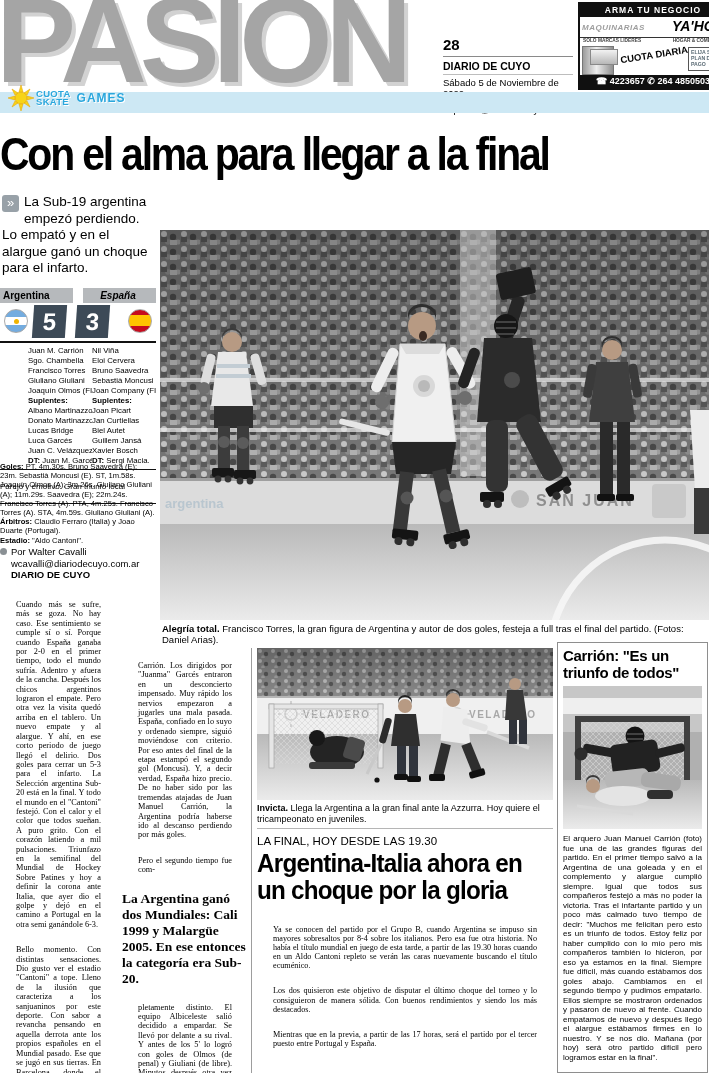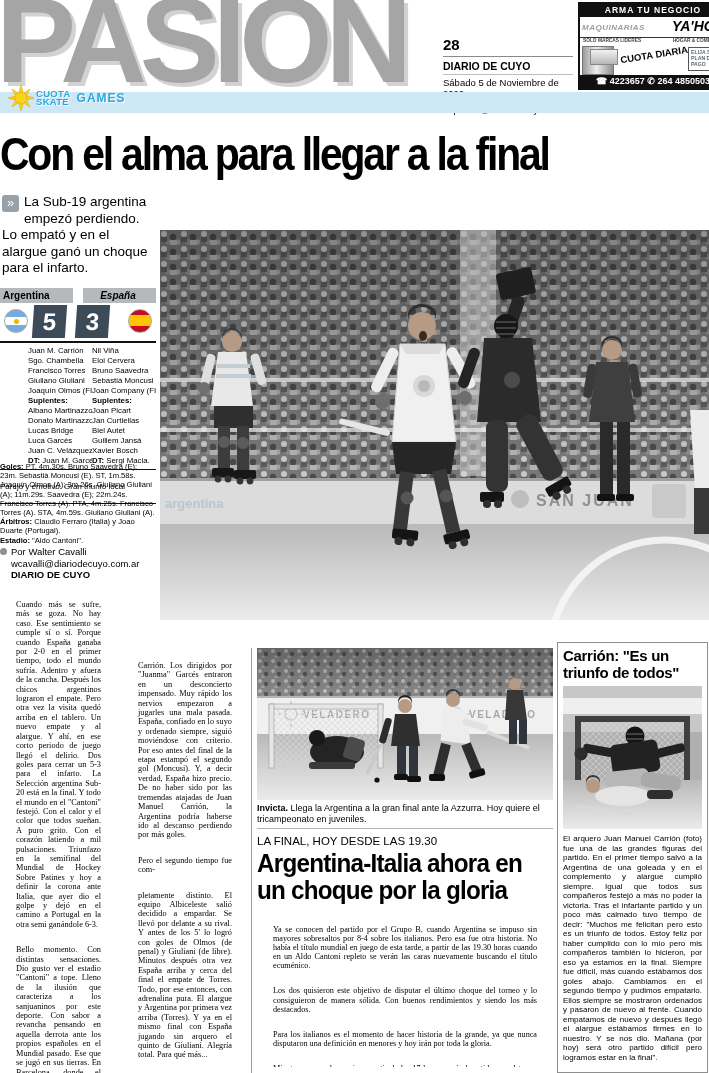--- a/index.html
+++ b/index.html
@@ -356,24 +356,29 @@
         <rect x="437" y="264" width="18" height="7" rx="2" fill="#111"></rect>
         <rect x="456" y="264" width="18" height="7" rx="2" fill="#111"></rect>
       </g>
 
       <g>
         <path d="M530,180 h19 v80 h-14 z" fill="#ececec"></path>
         <rect x="534" y="258" width="15" height="46" fill="#3a3a3a"></rect>
       </g>
     </svg>
   </div>
+  <div class="cap-main">
+    <b>Alegría total.</b>
+    <span>Francisco Torres, la gran figura de Argentina y autor de dos goles, festeja a full tras el final del partido. (Fotos: Daniel Arias).</span>
+  </div>
 
   <div class="col2 serif">
     <p>Carrión. Los dirigidos por "Juanma" Garcés entraron en un desconcierto impensado. Muy rápido los nervios empezaron a jugarles una mala pasada. España, confiado en lo suyo y ordenado siempre, siguió moviéndose con criterio. Por eso antes del final de la etapa estampó el segundo gol (Moncusi). Y, a decir verdad, España hizo precio. De no haber sido por las tremendas atajadas de Juan Manuel Carrión, la Argentina podría haberse ido al descanso perdiendo por más goles.</p>
     <p>Pero el segundo tiempo fue com-</p>
+    <div class="pullquote">La Argentina ganó dos Mundiales: Cali 1999 y Malargüe 2005. En ese entonces la categoría era Sub-20.</div>
     <p>pletamente distinto. El equipo Albiceleste salió decidido a empardar. Se llevó por delante a su rival. Y antes de los 5' lo logró con goles de Olmos (de penal) y Giuliani (de libre). Minutos después otra vez España arriba y cerca del final el empate de Torres. Todo, por ese entonces, con adrenalina pura. El alargue y Argentina por primera vez arriba (Torres). Y ya en el mismo final con España jugando sin arquero el quinto de Giuliani. Alegría total. Para qué más...</p>
   </div>
 
   <div class="vrule"></div>
 
   <div class="midcol">
     <div class="photo-mid">
       <svg viewBox="0 0 296 152" width="296" height="152" preserveAspectRatio="none">
         <defs>
           <pattern id="crowdB" width="13" height="10" patternUnits="userSpaceOnUse">
@@ -449,21 +454,20 @@
       <span>Llega la Argentina a la gran final ante la Azzurra. Hoy quiere el tricampeonato en juveniles.</span>
     </div>
     <div class="kicker2">LA FINAL, HOY DESDE LAS 19.30</div>
     <div class="headline2">
       <div>Argentina-Italia ahora en</div>
       <div>un choque por la gloria</div>
     </div>
     <div class="body2 serif">
       <p>Ya se conocen del partido por el Grupo B, cuando Argentina se impuso sin mayores sobresaltos por 8-4 sobre los italianos. Pero esa fue otra historia. No había el título mundial en juego de esta tarde, a partir de las 19.30 horas cuando en un Aldo Cantoni repleto se verán las caras nuevamente buscando el título ecuménico.</p>
       <p>Los dos quisieron este objetivo de disputar el último choque del torneo y lo consiguieron de manera sólida. Con buenos rendimientos y siendo los más destacados.</p>
-      <p>Para los italianos es el momento de hacer historia de la grande, ya que nunca disputaron una definición en menores y hoy irán por toda la gloria.</p>
       <p>Mientras que en la previa, a partir de las 17 horas, será el partido por el tercer puesto entre Portugal y España.</p>
     </div>
   </div>
 
   <div class="sidebar">
     <div class="sb-head2">Carrión: "Es un triunfo de todos"</div>
     <div class="photo-side">
       <svg viewBox="0 0 139 143" width="139" height="143" preserveAspectRatio="none">
         <rect width="139" height="46" fill="#c7c7c7"></rect>
         <rect y="12" width="139" height="16" fill="#efefef"></rect>

